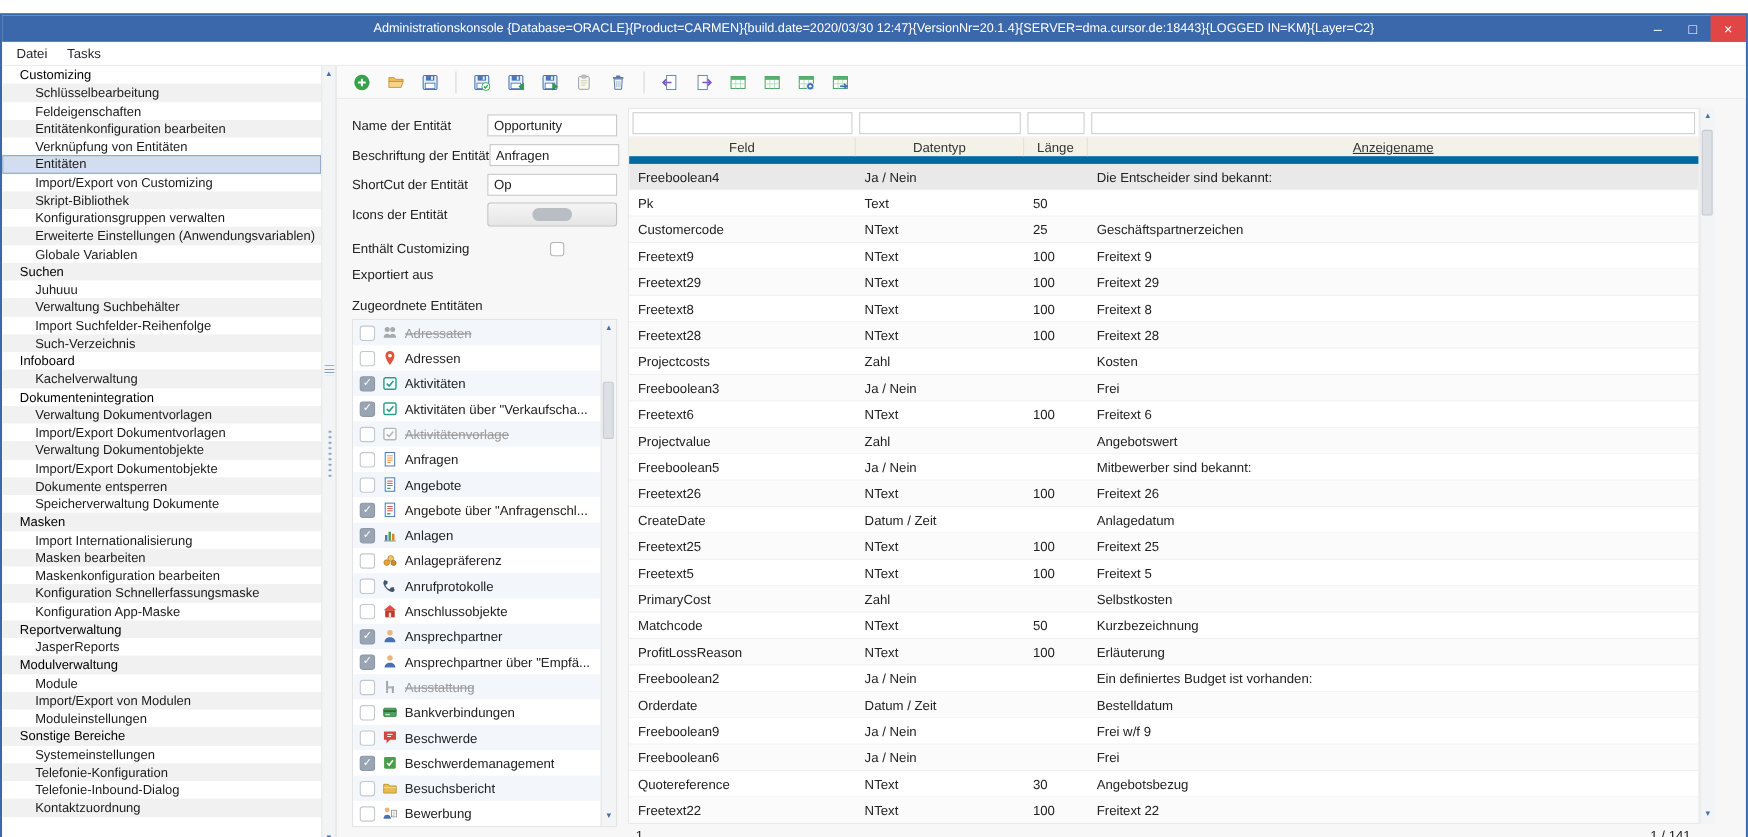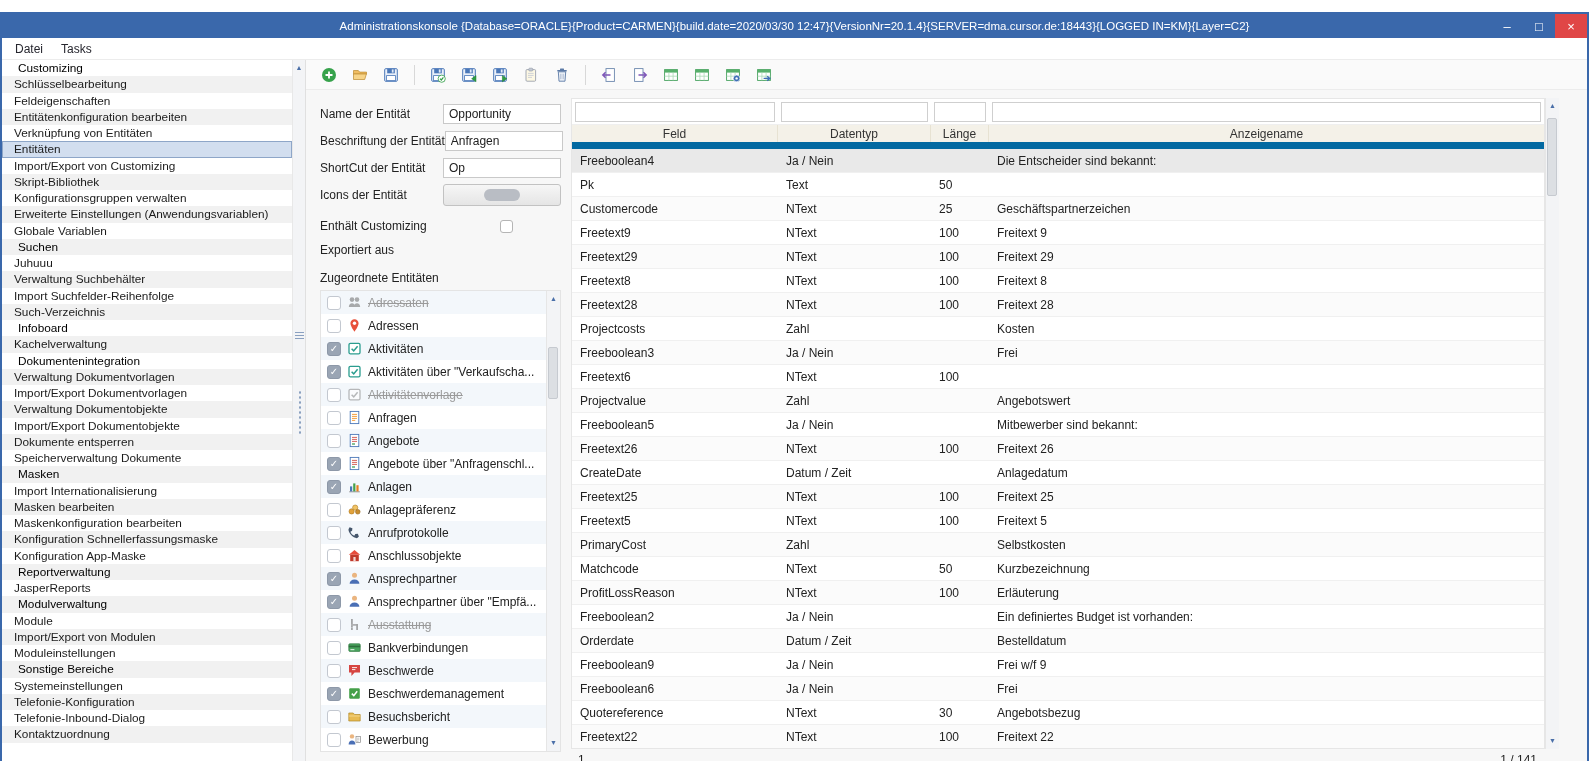--- a/index.html
+++ b/index.html
@@ -21,21 +21,21 @@
   .win-controls { position: absolute; right: 0; top: 0; height: 24px; display: flex; }
   .wbtn { width: 32px; height: 24px; display: flex; align-items: center; justify-content: center; font-size: 13px; color: #fff; cursor: default; }
   .wbtn.close { background: var(--closebtn, #e04646); }
   
   .menubar { height: 22px; background: #fff; border-bottom: 1px solid #ececec; display: flex; align-items: center; padding-left: 4px; flex: none; }
   .menu-item { font-size: 12px; color: #26262e; padding: 2px 9px; }
   
   .content { flex: 1; display: flex; min-height: 0; }
   
   .sidebar { width: 290px; background: #fff; overflow: hidden; flex: none; font-size: 11.8px; }
-  .sb-item { height: 16.26px; line-height: 16.26px; padding-left: 12px; white-space: nowrap; overflow: hidden; color: #1b1b1b; }
+  .sb-item { height: 16.26px; line-height: 16.26px; padding-left: 30px; white-space: nowrap; overflow: hidden; color: #1b1b1b; }
   .sb-item.cat { padding-left: 16px; color: #000; }
   .sb-item.alt { background: #f1f1f1; }
   .sb-item.sel { background: var(--selection, #d2deef); outline: 1px solid #8ea6c8; outline-offset: -1px; }
   .sidebar-scrollbar { width: 14px; flex: none; background: #f3f4f6; border-left: 1px solid #e8e8e8; border-right: 1px solid #e0e0e0; position: relative; }
   .sarr { display: block; width: 100%; text-align: center; font-size: 7px; color: #4a6fa8; line-height: 12px; }
   .sarr.up::before { content: "▲"; }
   .sarr.down::before { content: "▼"; }
   .sidebar-scrollbar .sarr.up { position: absolute; top: 2px; }
   .sidebar-scrollbar .sarr.down { position: absolute; bottom: 2px; }
   .sgrip.lines { position: absolute; top: 272px; left: 2px; width: 9px; height: 9px;
@@ -77,21 +77,21 @@
   .vscroll .thumb { position: absolute; left: 1px; width: 10px; background: #dcdfe3; border: 1px solid #c6cad0; border-radius: 2px; }
   
   .table-area { flex: 1; display: flex; flex-direction: column; margin-right: 28px; min-width: 0; }
   .grid-wrap { flex: 1; display: flex; min-height: 0; }
   .grid { flex: 1; display: flex; flex-direction: column; background: #fff; border: 1px solid #e6e6e6; min-width: 0; }
   .filter-row { display: grid; grid-template-columns: 206px 153px 58px 1fr; height: 26px; flex: none; background: #fff; border-bottom: 1px solid #efefef; align-items: center; }
   .fcell { padding: 0 3px; }
   .filter { width: 100%; height: 20px; border: 1px solid #cfcfcf; background: #fff; font-size: 12px; padding: 0 4px; font-family: "Liberation Sans", sans-serif; }
   .header-row { display: grid; grid-template-columns: 206px 153px 58px 1fr; height: 24px; flex: none; background: var(--headerbg, #f4f1e8); border-bottom: 7px solid #0369a1; font-size: 12px; color: #333; }
   .hcell { display: flex; align-items: center; justify-content: center; border-right: 1px solid #e7e2d2; overflow: hidden; }
-  .hcell:last-child { border-right: none; }
+  .hcell:last-child { border-right: none; text-decoration: underline; }
   .rows { flex: 1; overflow: hidden; }
   .trow { display: grid; grid-template-columns: 206px 153px 58px 1fr; height: 24px; align-items: center; border-bottom: 1px solid #f0f0f0; font-size: 12px; color: #222; background: #fff; }
   .trow.alt { background: #fbfbfb; }
   .trow.sel { background: #e9e9e9; }
   .tcell { padding: 0 8px; white-space: nowrap; overflow: hidden; }
   .statusbar { height: 22px; flex: none; display: flex; align-items: center; justify-content: space-between; padding: 0 22px 0 7px; font-size: 12px; color: #222; }
 </style>
 </head>
 <body>
 
@@ -623,20 +623,21 @@
                   <div class="trow alt">
                     <div class="tcell">Freeboolean3</div>
                     <div class="tcell">Ja / Nein</div>
                     <div class="tcell"></div>
                     <div class="tcell">Frei</div>
                   </div>
                   <div class="trow">
                     <div class="tcell">Freetext6</div>
                     <div class="tcell">NText</div>
                     <div class="tcell">100</div>
+                    <div class="tcell">Freitext 6</div>
                   </div>
                   <div class="trow alt">
                     <div class="tcell">Projectvalue</div>
                     <div class="tcell">Zahl</div>
                     <div class="tcell"></div>
                     <div class="tcell">Angebotswert</div>
                   </div>
                   <div class="trow">
                     <div class="tcell">Freeboolean5</div>
                     <div class="tcell">Ja / Nein</div>

